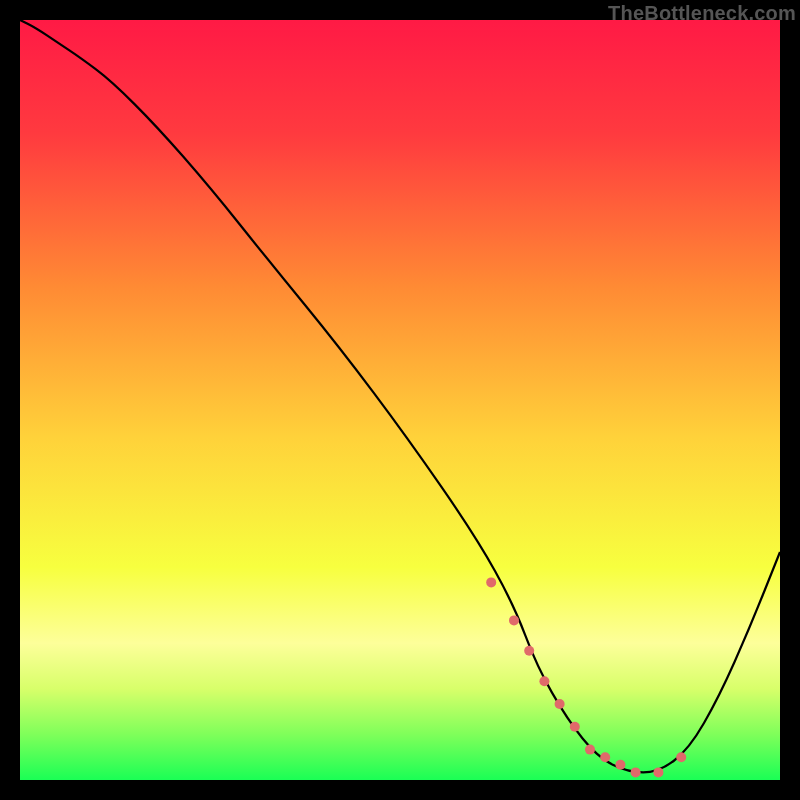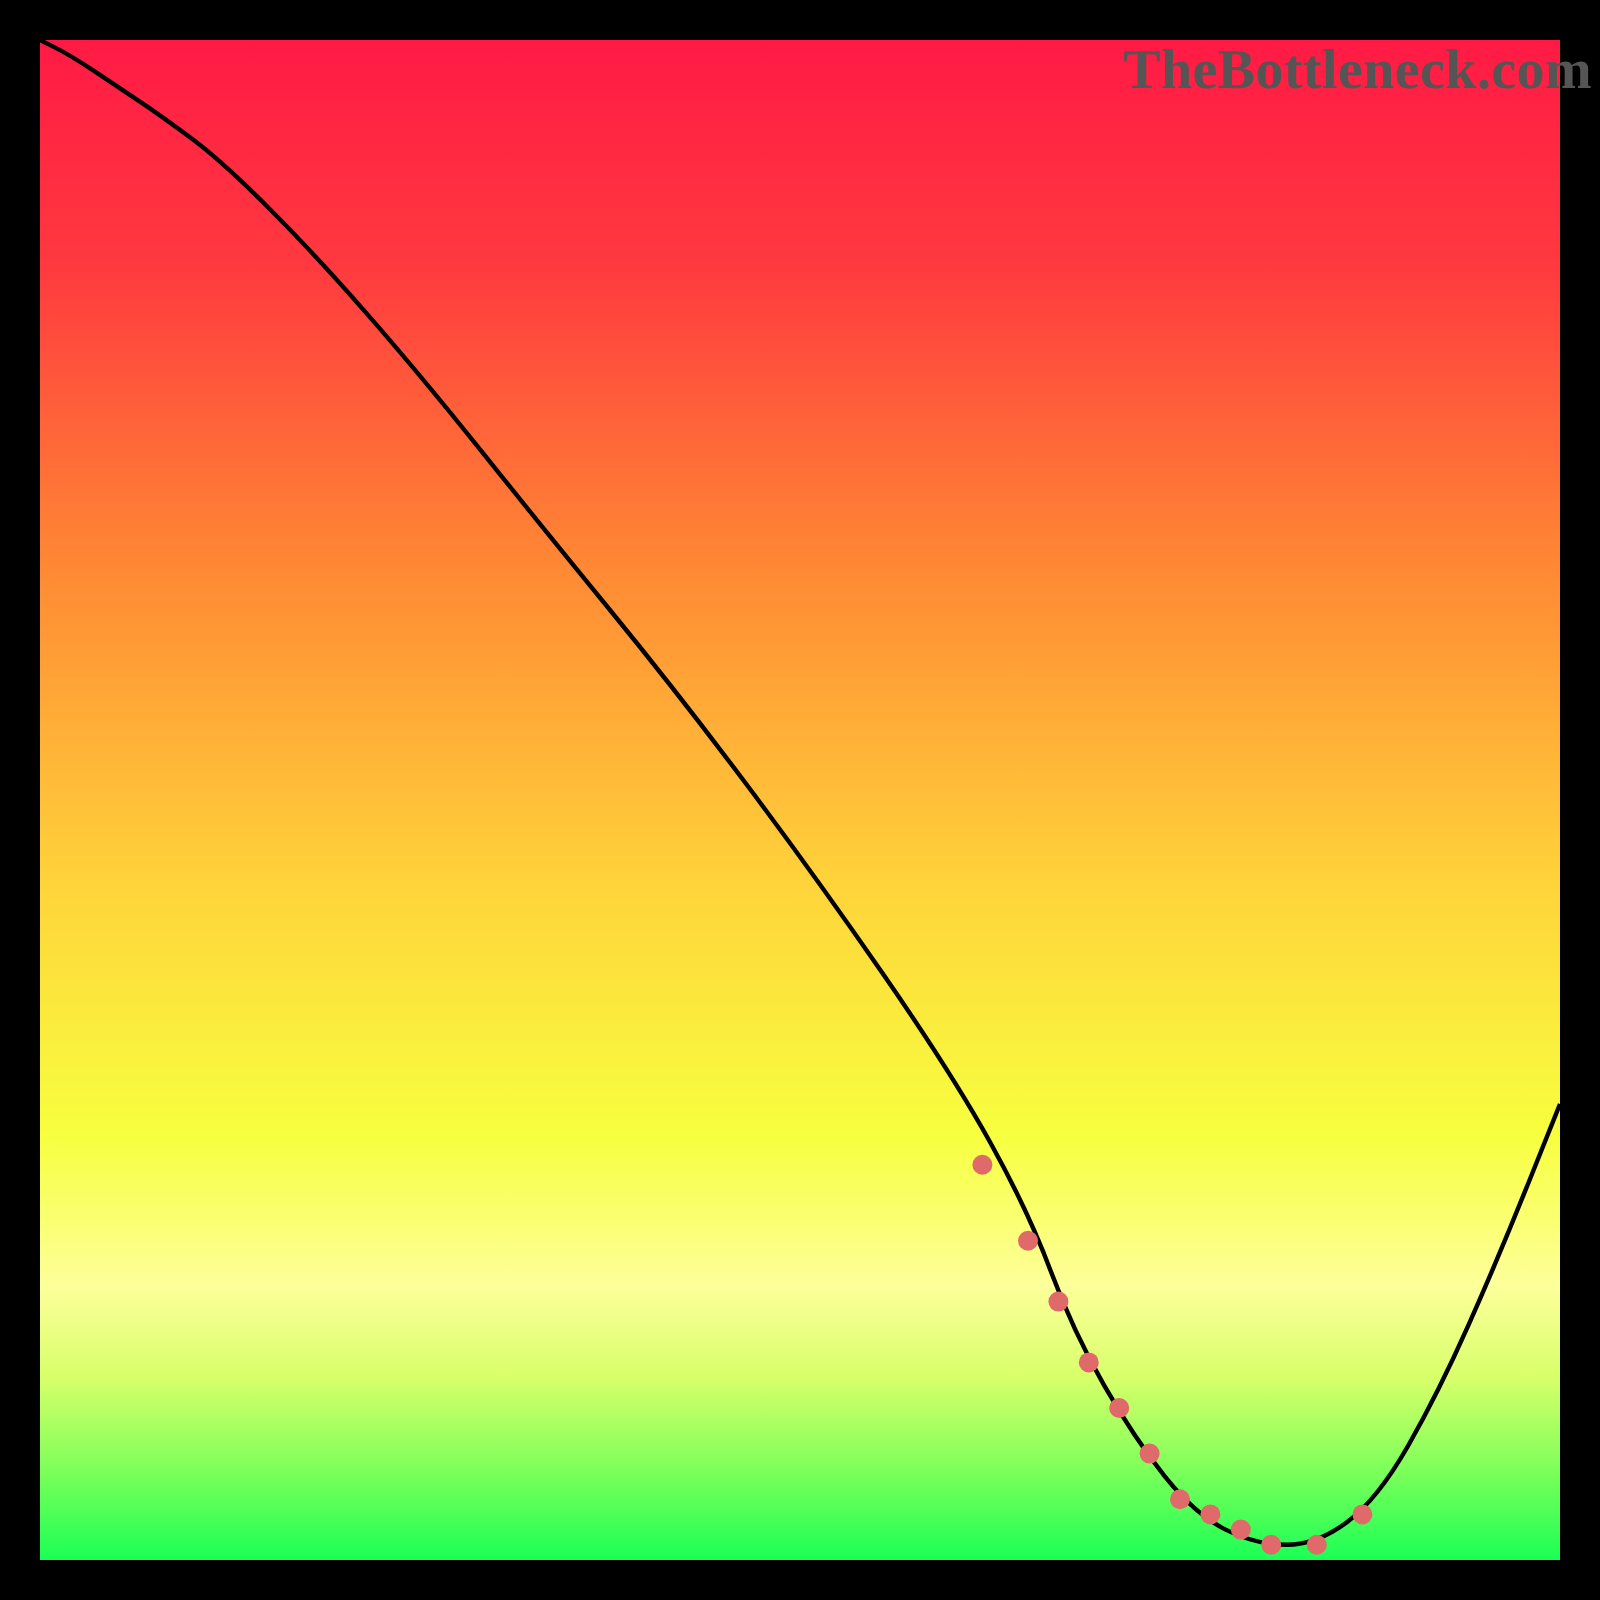--- a/index.html
+++ b/index.html
@@ -21,24 +21,24 @@
   .plot {
     position: absolute;
     left: 20px;
     top: 20px;
     width: 760px;
     height: 760px;
     overflow: hidden;
   }
   .watermark {
     position: absolute;
-    top: 20px;
+    top: 2px;
     right: 4px;
-    font-family: Liberation Serif, serif;
-    font-size: 28px;
+    font-family: Liberation Sans, sans-serif;
+    font-size: 20px;
     font-weight: bold;
     color: #555;
     letter-spacing: 0.2px;
     user-select: none;
   }
   svg {
     display: block;
   }
 </style>
 </head>

